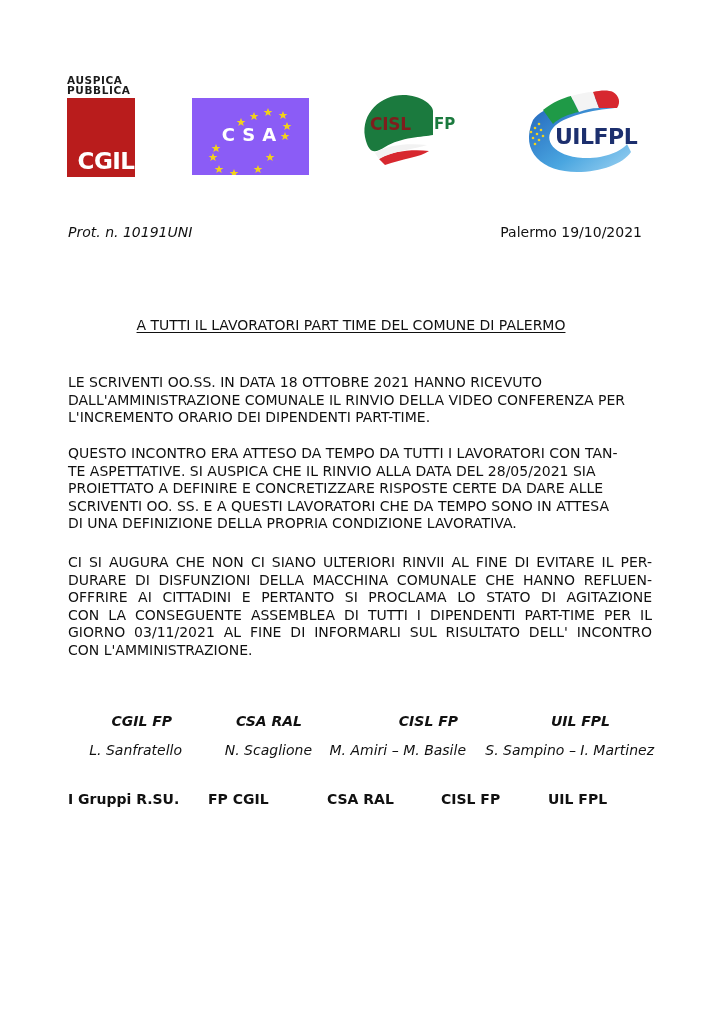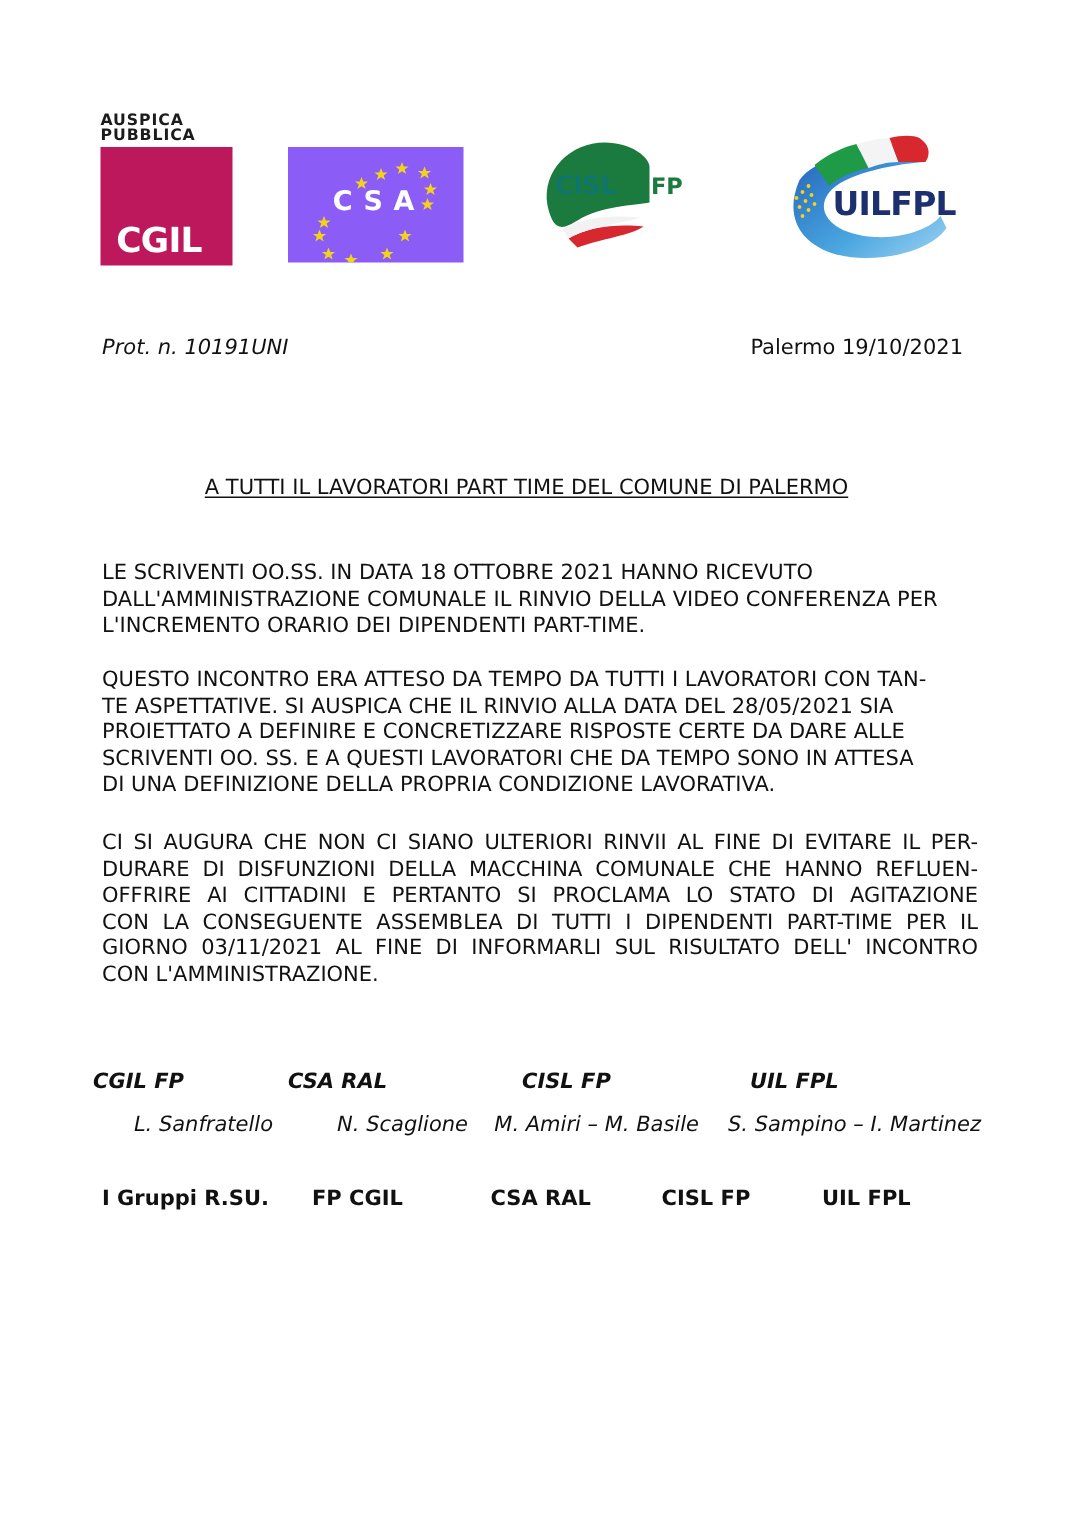--- a/index.html
+++ b/index.html
@@ -10,22 +10,22 @@
     .abs { position: absolute; }
 
     
     .logo-cgil { left: 67px; top: 75px; width: 78px; height: 103px; }
     .logo-cgil .top {
       font-family: "DejaVu Sans", sans-serif; font-weight: bold;
       font-size: 10.5px; line-height: 10px; letter-spacing: 0.6px; color: #1c1c1c;
       white-space: pre;
     }
     .logo-cgil .redbox {
-      position: absolute; left: 0; top: 23px; width: 88px; height: 79px;
-      background: #be185d;
+      position: absolute; left: 0; top: 23px; width: 68px; height: 79px;
+      background: #b91c1c;
     }
     .logo-cgil .cgil {
       position: absolute; left: 2px; bottom: 2px; width: 74px; text-align: center;
       font-family: "DejaVu Sans", sans-serif; font-weight: bold;
       font-size: 23px; color: #ffffff; letter-spacing: -0.5px; line-height: 28px;
     }
 
     .logo-csa { left: 192px; top: 98px; width: 117px; height: 77px; background: #8b5cf6; overflow: hidden; }
     .logo-csa .csa {
       position: absolute; left: 0; top: 26px; width: 117px; text-align: center;
@@ -33,21 +33,21 @@
       font-size: 18px; color: #ffffff; letter-spacing: 7px; line-height: 22px;
       padding-left: 4px; box-sizing: border-box;
     }
     .logo-csa svg { position: absolute; left: 0; top: 0; }
 
     .logo-cisl { left: 361px; top: 93px; width: 102px; height: 78px; }
     .logo-cisl svg { position: absolute; left: 0; top: 0; }
     .logo-cisl .cisl {
       position: absolute; left: 9px; top: 21px;
       font-family: "DejaVu Sans", sans-serif; font-weight: bold;
-      font-size: 17px; color: #0f766e; letter-spacing: -0.3px; line-height: 20px;
+      font-size: 17px; color: #7f1d1d; letter-spacing: -0.3px; line-height: 20px;
     }
     .logo-cisl .fp {
       position: absolute; left: 73px; top: 21px;
       font-family: "DejaVu Sans", sans-serif; font-weight: bold;
       font-size: 15px; color: #1b7a3e; line-height: 20px;
     }
 
     .logo-uil { left: 513px; top: 86px; width: 128px; height: 92px; }
     .logo-uil svg { position: absolute; left: 0; top: 0; }
     .logo-uil .uil {
@@ -70,21 +70,21 @@
     .body-block { left: 68px; width: 584px; font-size: 14px; line-height: 17.6px; }
     .p1 { top: 374px; }
     .p2 { top: 445px; }
     .p3 { top: 554px; }
     .line { display: block; white-space: nowrap; }
     .justified { text-align: justify; text-align-last: justify; display: block; white-space: normal; }
 
     
     .sig-org {
       top: 712px; font-size: 14px; font-weight: bold; font-style: italic; line-height: 18px;
-      text-align: left; white-space: nowrap;
+      text-align: right; white-space: nowrap;
     }
     .sig-name {
       top: 741px; font-size: 14px; font-style: italic; line-height: 18px;
       text-align: right; white-space: nowrap;
     }
     .rsu {
       top: 790px; font-size: 14px; font-weight: bold; line-height: 18px; white-space: nowrap;
     }
   </style>
 </head>

